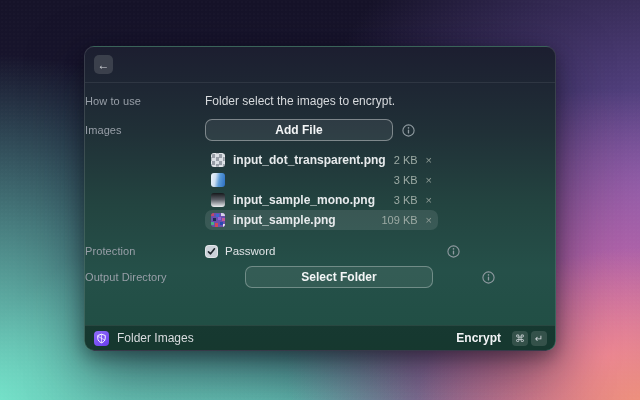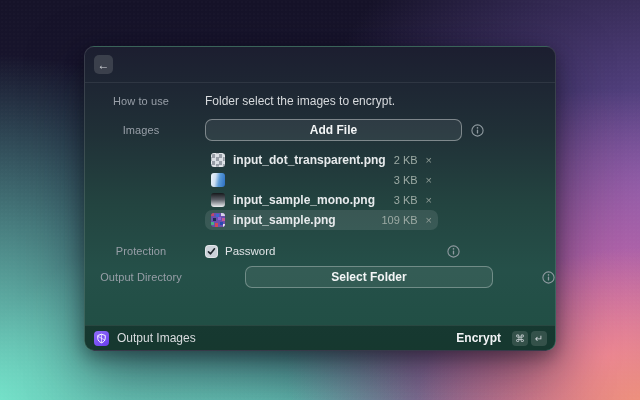--- a/index.html
+++ b/index.html
@@ -27,28 +27,28 @@
     display:flex; flex-direction:column; overflow:hidden;
   }
   .win-header { height:36px; flex:none; border-bottom:1px solid rgba(255,255,255,0.08);
     display:flex; align-items:center; padding:0 9px; }
   .back-btn { width:19px; height:19px; border-radius:5px; background:#3b404c;
     display:flex; align-items:center; justify-content:center;
     color:#d8dbdf; font-size:12px; line-height:1; cursor:pointer; }
 
   .win-content { flex:1; padding-top:0; position:relative; }
   .frow { display:flex; align-items:center; }
-  .flabel { flex:0 0 112px; text-align:center; margin-right:8px;
+  .flabel { flex:0 0 112px; text-align:left; margin-right:8px;
     font-size:11px; font-weight:500; color:#989fa8; letter-spacing:0.1px; }
   .fvalue { width:233px; }
   .desc { font-size:12px; color:#d7dadd; }
 
   .row-howto { margin-top:10px; height:16px; }
   .row-images { margin-top:10px; }
-  .big-btn { width:257px; height:22px; border-radius:7px;
+  .big-btn { width:188px; height:22px; border-radius:7px;
     background:rgba(255,255,255,0.07); border:1px solid rgba(255,255,255,0.38);
     color:#f3f5f6; font-size:12px; font-weight:600;
     display:flex; align-items:center; justify-content:center; cursor:pointer; }
   .btn-dim { border-color:rgba(255,255,255,0.30); }
   .info-ic { margin-left:9px; flex:none; display:flex; cursor:pointer; }
 
   .file-list { margin-top:9px; margin-left:120px; width:233px; }
   .file-row { height:20px; display:flex; align-items:center; padding:0 6px; border-radius:7px; }
   .file-row.selected { background:rgba(255,255,255,0.10); }
   .thumb { width:14px; height:14px; border-radius:3px; flex:none; margin-right:8px; overflow:hidden; }
@@ -184,21 +184,21 @@
 
   </div>
 
   <div class="win-footer">
     <div class="app-tile">
       <svg width="11" height="11" viewBox="0 0 15 15">
           <path d="M7.5 1.6 L12.6 3.4 V7 C12.6 10.1 10.5 12.3 7.5 13.4 C4.5 12.3 2.4 10.1 2.4 7 V3.4 Z" fill="none" stroke="#fff" stroke-width="1.3" stroke-linejoin="round"></path>
           <path d="M7.5 1.8 V13.2 M2.6 4.6 L12.4 9.8" stroke="#fff" stroke-width="0.9"></path>
         </svg>
     </div>
-    <span class="app-name">Output Images</span>
+    <span class="app-name">Folder Images</span>
     <div class="footer-right">
       <span class="action-label">Encrypt</span>
       <span class="keycap">⌘</span>
       <span class="keycap">↵</span>
     </div>
   </div>
 
 </div>
 
 </body></html>

